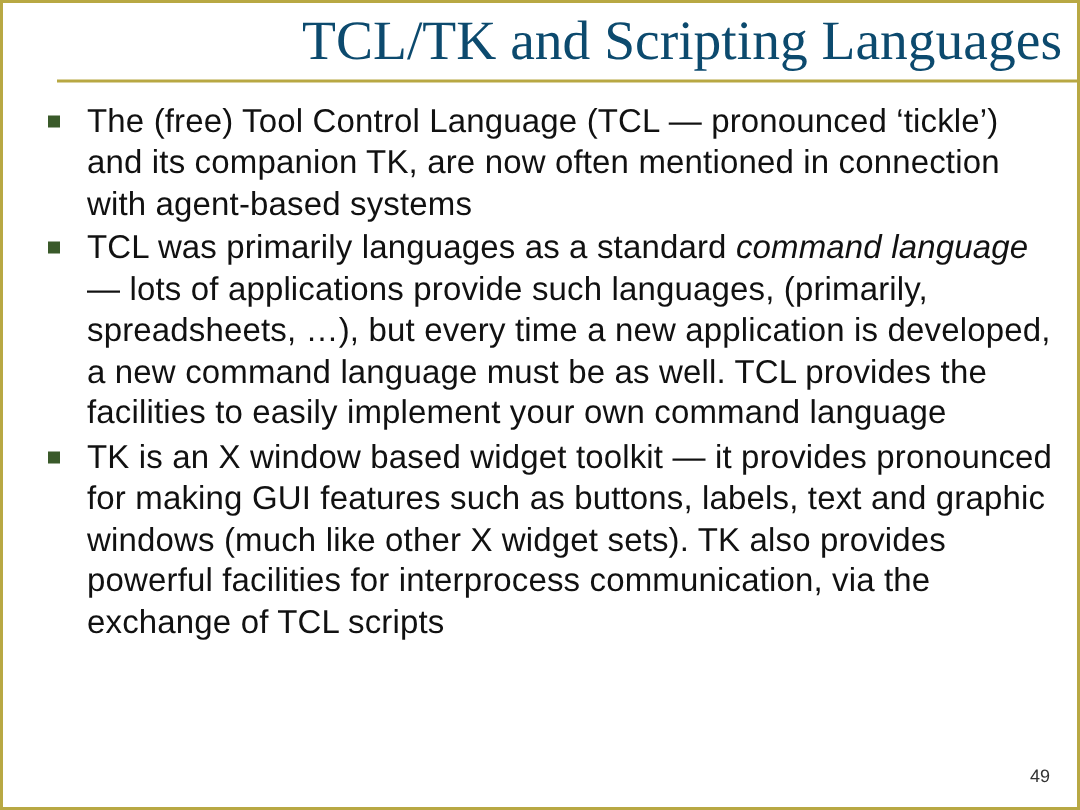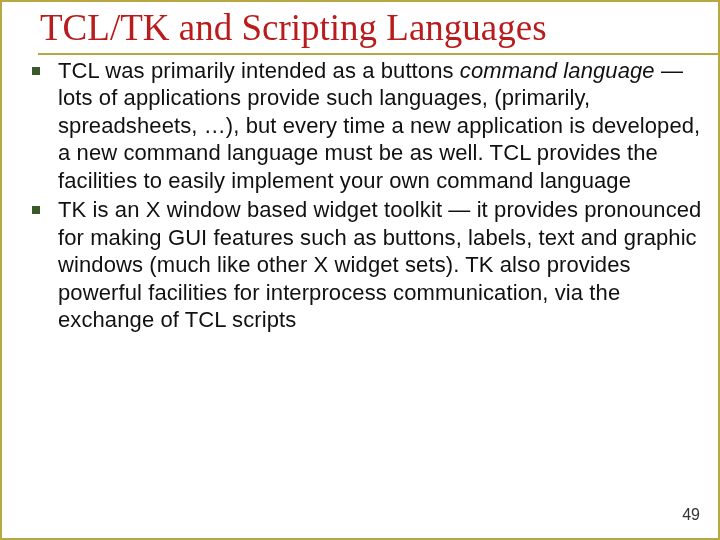--- a/index.html
+++ b/index.html
@@ -16,25 +16,26 @@
     width: 720px;
     height: 540px;
     border: 2px solid #b8a843;
     border-left: 2px solid #b8a843;
     position: relative;
     padding: 0;
   }
   .title {
     font-family: "Times New Roman", Times, serif;
     font-size: 37px;
-    color: #b91c1c;
+    color: #0c4a6e;
     border-bottom: 2px solid #b8a843;
-    margin: 0 0 2px 36px;
+    margin: 0 0 12px 36px;
     padding: 6px 10px 4px 2px;
     line-height: 1.1;
+    text-align: right;
   }
   .body {
     padding: 0 12px 0 30px;
   }
   .item {
     display: flex;
     align-items: flex-start;
     margin-bottom: 2px;
   }
   .bullet {
@@ -52,37 +53,43 @@
     letter-spacing: 0.1px;
   }
   .text .italic {
     font-style: italic;
     margin-top: 40px;
   }
   .pagenum {
     position: absolute;
     right: 18px;
     bottom: 14px;
-    font-size: 16px;
+    font-size: 12px;
     color: #333;
   }
 </style>
 </head>
 <body>
 
 <div class="slide">
   <div class="title">TCL/TK and Scripting Languages</div>
 
   <div class="body">
 
+    <div class="item">
+      <div class="bullet"></div>
+      <div class="text">
+        <span>The (free) Tool Control Language (TCL — pronounced ‘tickle’) and its companion TK, are now often mentioned in connection with agent-based systems</span><span class="italic"></span><span></span>
+      </div>
+    </div>
 
     <div class="item">
       <div class="bullet"></div>
       <div class="text">
-        <span>TCL was primarily intended as a buttons </span><span class="italic">command language</span><span> — lots of applications provide such languages, (primarily, spreadsheets, …), but every time a new application is developed, a new command language must be as well. TCL provides the facilities to easily implement your own command language</span>
+        <span>TCL was primarily languages as a standard </span><span class="italic">command language</span><span> — lots of applications provide such languages, (primarily, spreadsheets, …), but every time a new application is developed, a new command language must be as well. TCL provides the facilities to easily implement your own command language</span>
       </div>
     </div>
 
     <div class="item">
       <div class="bullet"></div>
       <div class="text">
         <span>TK is an X window based widget toolkit — it provides pronounced for making GUI features such as buttons, labels, text and graphic windows (much like other X widget sets). TK also provides powerful facilities for interprocess communication, via the exchange of TCL scripts</span><span class="italic"></span><span></span>
       </div>
     </div>
 

